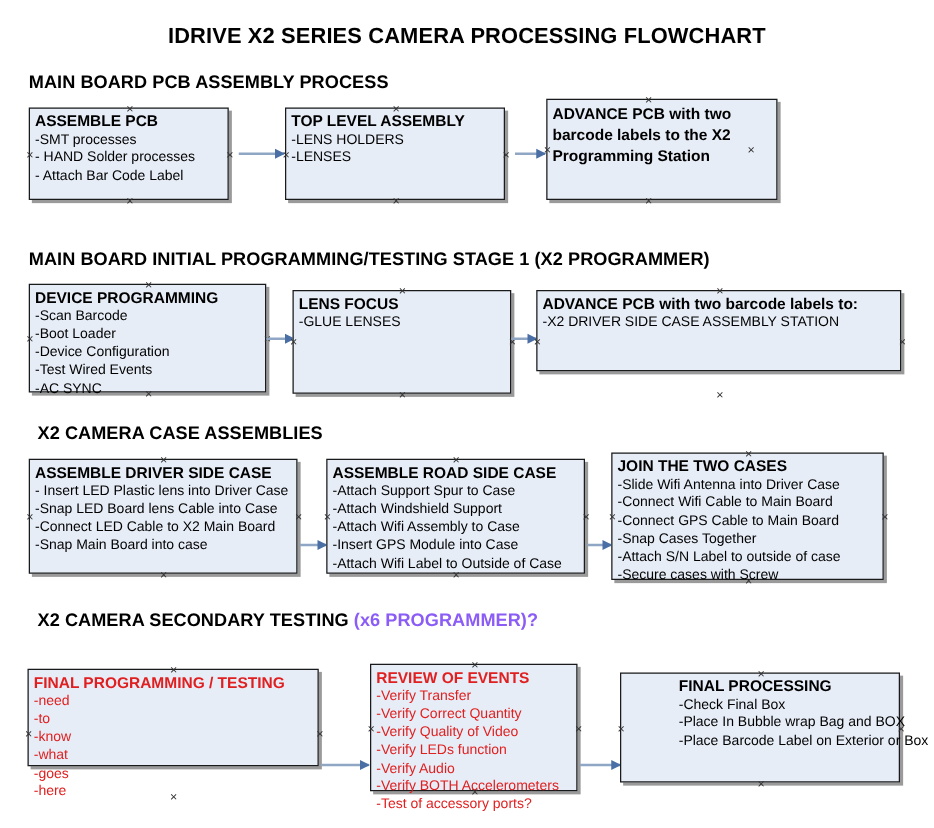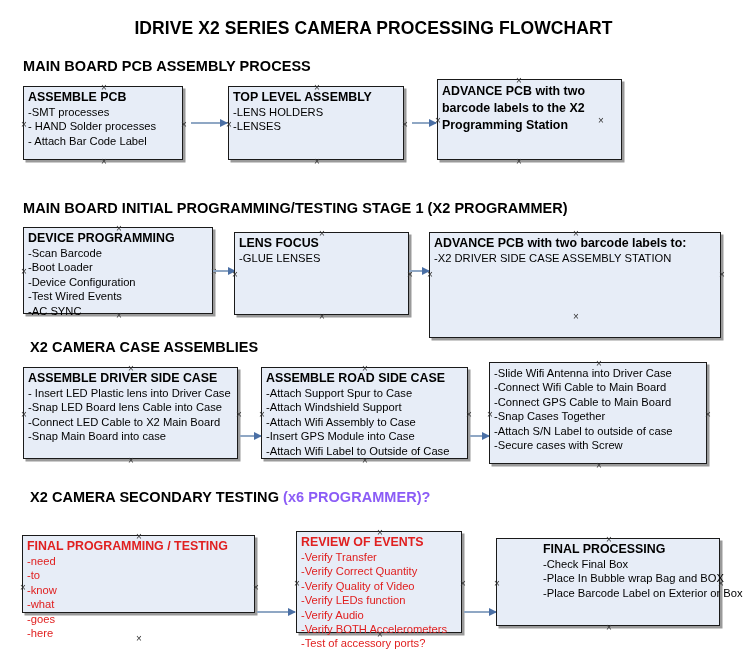--- a/index.html
+++ b/index.html
@@ -177,21 +177,21 @@
     <div class="handle" style="left:87px; top:0px;"></div>
     <div class="handle" style="left:87px; top:83px;"></div>
     <div class="handle" style="left:0px; top:41px;"></div>
     <div class="handle" style="left:175px; top:41px;"></div>
   </div>
 
   <div class="conn" style="left:409px; top:270px; width:20px;">
     <span class="head"></span>
   </div>
 
-  <div class="box" style="left:429px; top:232px; width:292px; height:106px;">
+  <div class="box" style="left:429px; top:232px; width:292px; height:65px;">
     <div class="box-title">ADVANCE PCB with two barcode labels to:</div>
     <div class="box-line">-X2 DRIVER  SIDE  CASE  ASSEMBLY STATION</div>
     <div class="handle" style="left:146px; top:0px;"></div>
     <div class="handle" style="left:146px; top:83px;"></div>
     <div class="handle" style="left:0px; top:41px;"></div>
     <div class="handle" style="left:292px; top:41px;"></div>
   </div>
 
   <div class="section-title" style="left:30px; top:339px;">
     <span>X2 CAMERA CASE ASSEMBLIES</span>
@@ -224,20 +224,21 @@
     <div class="handle" style="left:103px; top:92px;"></div>
     <div class="handle" style="left:0px; top:46px;"></div>
     <div class="handle" style="left:207px; top:46px;"></div>
   </div>
 
   <div class="conn" style="left:470px; top:435px; width:19px;">
     <span class="head"></span>
   </div>
 
   <div class="box" style="left:489px; top:362px; width:218px; height:102px;">
+    <div class="box-title">JOIN THE TWO CASES</div>
     <div class="box-line">-Slide Wifi Antenna into Driver Case</div>
     <div class="box-line">-Connect Wifi Cable to Main Board</div>
     <div class="box-line">-Connect GPS Cable to Main Board</div>
     <div class="box-line">-Snap Cases Together</div>
     <div class="box-line">-Attach S/N Label to outside of case</div>
     <div class="box-line">-Secure cases with Screw</div>
     <div class="handle" style="left:109px; top:0px;"></div>
     <div class="handle" style="left:109px; top:102px;"></div>
     <div class="handle" style="left:0px; top:51px;"></div>
     <div class="handle" style="left:218px; top:51px;"></div>

